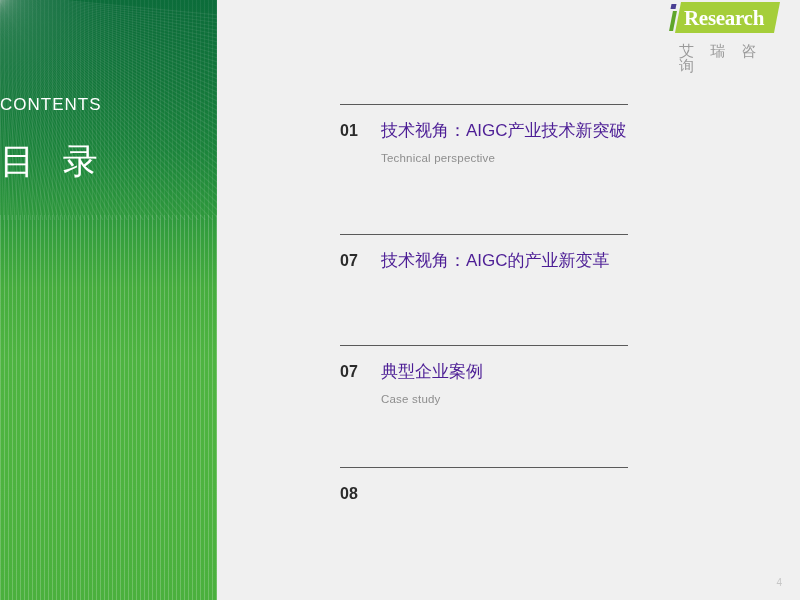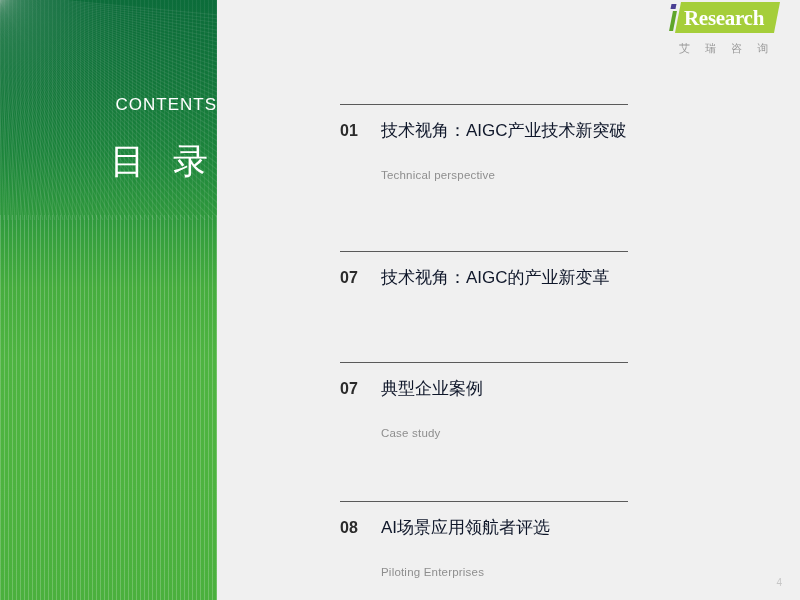--- a/index.html
+++ b/index.html
@@ -85,21 +85,21 @@
     width: 217px; height: 230px;
     background: linear-gradient(to bottom, rgba(0,60,30,0.22), rgba(0,60,30,0.0));
     pointer-events: none;
   }
 
   #sidebar-text {
     position: absolute;
     left: 0;
     top: 96px;
     width: 217px;
-    text-align: right;
+    text-align: left;
     z-index: 5;
   }
   #contents-label {
     color: #ffffff;
     font-size: 17px;
     letter-spacing: 1.0px;
     line-height: 1;
     font-weight: 400;
   }
   #mulu-label {
@@ -160,21 +160,21 @@
     font-size: 21px;
     font-weight: 700;
     letter-spacing: -0.3px;
     line-height: 24px;
     font-family: "Liberation Serif", "DejaVu Serif", serif;
   }
   #logo-cn {
     margin-top: 7px;
     padding-left: 14px;
     color: #9a9a9a;
-    font-size: 11px;
+    font-size: 15px;
     letter-spacing: 6px;
     line-height: 1;
   }
 
   
   #toc {
     position: absolute;
     left: 340px;
     top: 104px;
     width: 288px;
@@ -198,28 +198,28 @@
     color: #2b2b2b;
     font-size: 16px;
     font-weight: 700;
     line-height: 22px;
     letter-spacing: 0.2px;
   }
   .toc-texts {
     flex: 1 1 auto;
   }
   .toc-title {
-    color: #0f172a;
+    color: #4c1d95;
     font-size: 17px;
     line-height: 22px;
     font-weight: 400;
     white-space: nowrap;
   }
   .toc-sub {
-    margin-top: 26px;
+    margin-top: 9px;
     color: #8e8e8e;
     font-size: 11.5px;
     line-height: 14px;
     font-weight: 400;
     letter-spacing: 0.2px;
   }
   .sp-1 { height: 69px; }
   .sp-2 { height: 73px; }
   .sp-3 { height: 61px; }
 
@@ -390,24 +390,20 @@
         </div>
       </div>
     </div>
 
     <div class="sp-3"></div>
 
     <div class="toc-entry">
       <div class="toc-rule"></div>
       <div class="toc-body">
         <div class="toc-num">08</div>
-        <div class="toc-texts">
-          <div class="toc-title">AI场景应用领航者评选</div>
-          <div class="toc-sub">Piloting Enterprises</div>
-        </div>
       </div>
     </div>
 
   </div>
 
   <div id="page-number">4</div>
 
 </div>
 
 </body></html>

